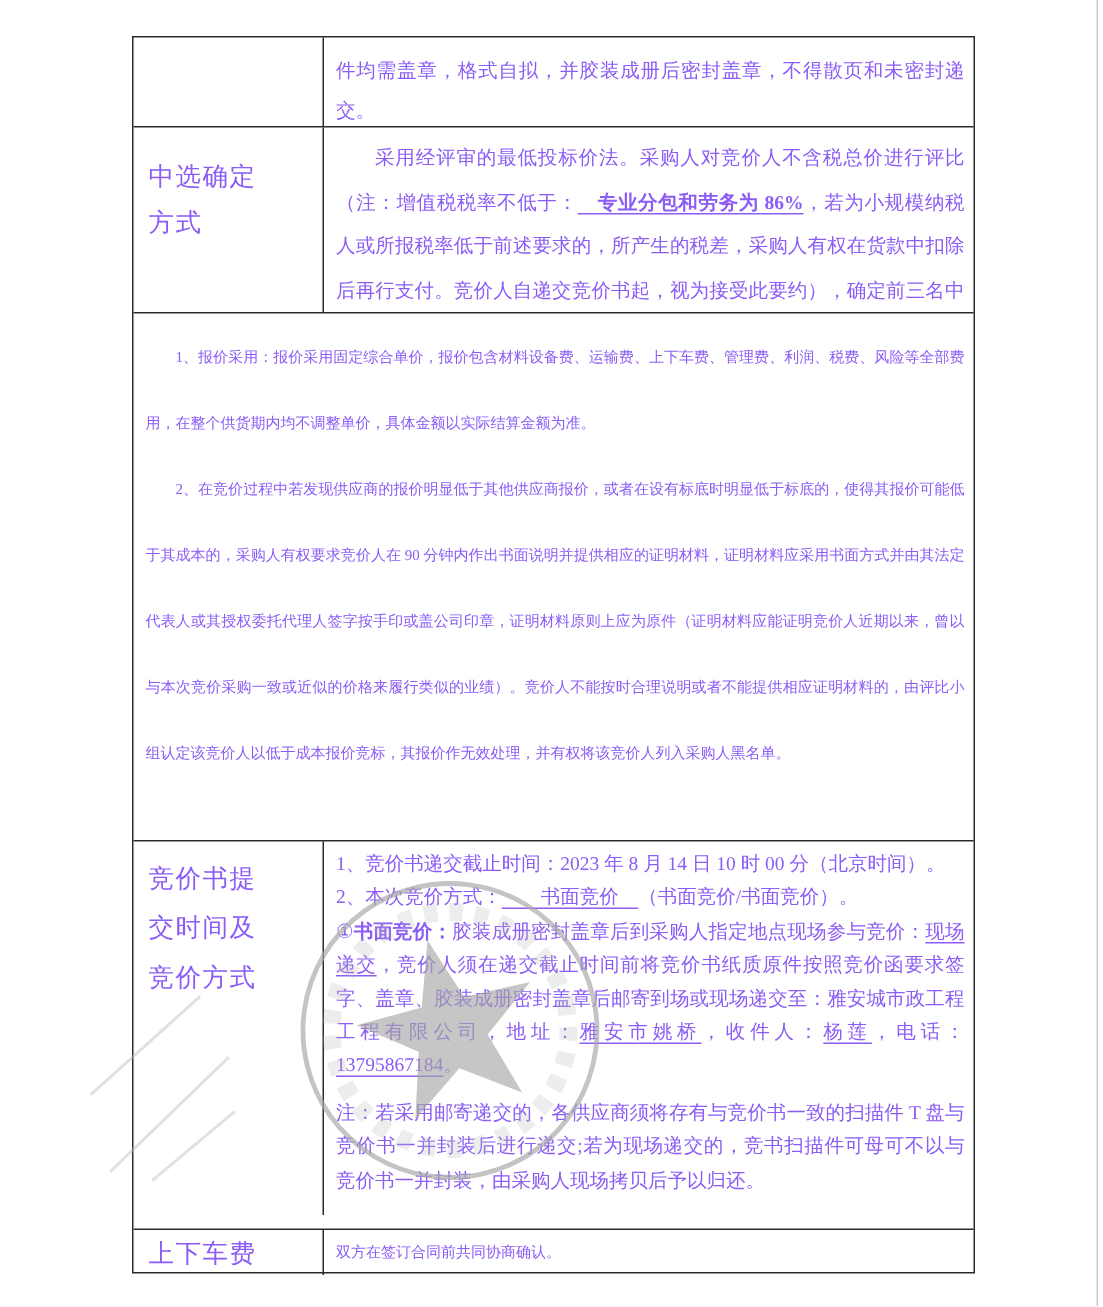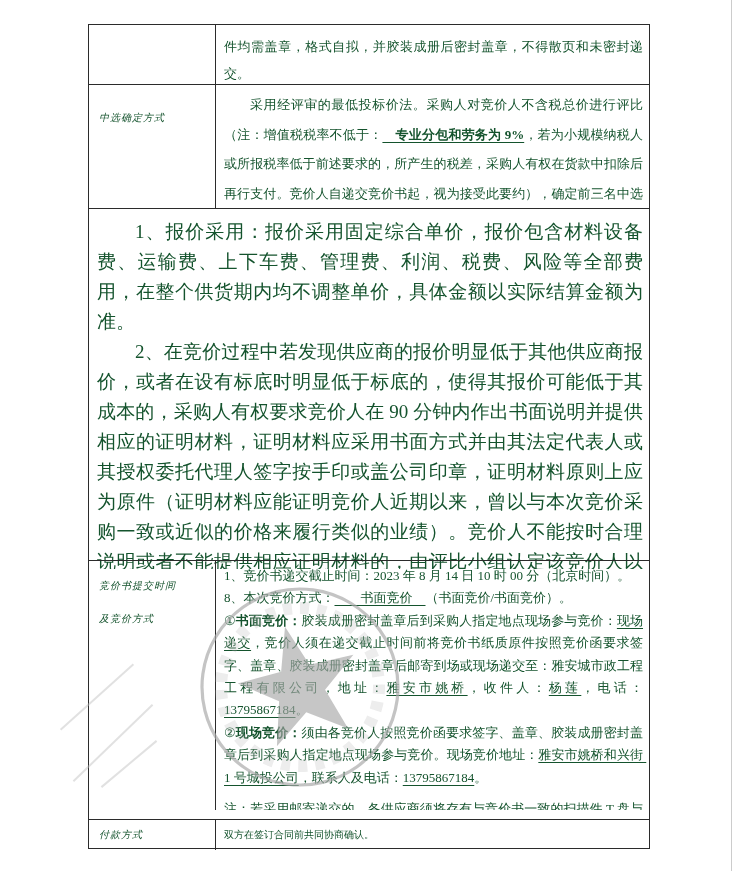--- a/index.html
+++ b/index.html
@@ -2,57 +2,57 @@
 <html><head>
 <meta charset="utf-8">
 <style>
   * { margin:0; padding:0; box-sizing:border-box; }
   html,body { background:#ffffff; }
   .page {
     position:relative;
     width:735px; height:871px;
     background:#ffffff;
     font-family:"Liberation Serif","DejaVu Serif",serif;
-    color:#14532d;
+    color:#8b5cf6;
     overflow:hidden;
   }
   .doc-table {
     position:absolute; left:88px; top:24px;
     width:562px; height:825px;
     border:1.6px solid #2b2b2b;
   }
   .row { position:absolute; left:0; width:100%; display:flex; }
   .row + .row, .row.bordered { border-top:1.5px solid #2b2b2b; }
   .row-1 { top:0;     height:59px;  }
   .row-2 { top:59px;  height:124px; border-top:1.5px solid #2b2b2b; }
   .row-3 { top:183px; height:361px; border-top:1.5px solid #2b2b2b; }
   .row-4 { top:535px; height:250px; border-top:1.5px solid #2b2b2b; }
   .row-5 { top:794px; height:31px;  border-top:1.5px solid #2b2b2b; }
   .hcell {
     width:127px; flex:0 0 127px;
     border-right:1.5px solid #2b2b2b;
     padding-left:10px;
-    font-size:10px; letter-spacing:1px;font-style:italic;
+    font-size:17px; letter-spacing:1px;
   }
   .hcell .htext { display:block; width:80px; }
   .row-2 .hcell { padding-top:17px; line-height:31px; }
   .row-3 .hcell { padding-top:14px; line-height:30px; }
   .row-4 .hcell { padding-top:8px;  line-height:33px; }
   .row-5 .hcell { display:flex; align-items:center; padding-top:0; }
   .ccell {
     flex:1 1 auto; overflow:hidden;
     padding:0 6px 0 8px;
     text-align:justify;
   }
   .ccell p { text-align:justify; }
   
   .row-1 .ccell { font-size:13px; line-height:27px; padding-top:8px; }
   .row-2 .ccell { font-size:13px; line-height:29.5px; padding-top:5px; }
   .row-2 .ccell p { text-indent:2em; }
-  .row-3 .ccell { font-size:19px; line-height:30px; padding-top:8px; }
+  .row-3 .ccell { font-size:10px; line-height:44px; padding-top:8px; }
   .row-3 .ccell p { text-indent:2em; }
   .row-4 .ccell { font-size:13px; line-height:22.4px; padding-top:4px; }
   .row-4 .ccell p.note { margin-top:9px; }
   .row-5 .ccell { font-size:10px; display:flex; align-items:center; }
   .seg-u { text-decoration:underline; text-underline-offset:3px; white-space:pre-wrap; }
   .seg-b { font-weight:bold; }
   
   .stamp { position:absolute; left:192px; top:579px; width:216px; height:216px;
            pointer-events:none; opacity:.85; }
   
@@ -77,47 +77,46 @@
       <div class="ccell">
         <p><span>件均需盖章，格式自拟，并胶装成册后密封盖章，不得散页和未密封递交。</span></p>
       </div>
     </div>
 
     <div class="row row-2">
       <div class="hcell">
         <span class="htext">中选确定方式</span>
       </div>
       <div class="ccell">
-        <p><span>采用经评审的最低投标价法。采购人对竞价人不含税总价进行评比（注：增值税税率不低于：</span><span class="seg-u seg-b">　专业分包和劳务为 9%</span><span>，若为小规模纳税人或所报税率低于前述要求的，所产生的税差，采购人有权在货款中扣除后再行支付。竞价人自递交竞价书起，视为接受此要约），确定前三名中选候选人（不排序）并进行公示。在公示结束后结合对中选候选人报价、合同履约能力和履约风险等方面的复核考察情况，自主确定最终中选人，达到优质采购的目的。</span></p>
+        <p><span>采用经评审的最低投标价法。采购人对竞价人不含税总价进行评比（注：增值税税率不低于：</span><span class="seg-u seg-b">　专业分包和劳务为 86%</span><span>，若为小规模纳税人或所报税率低于前述要求的，所产生的税差，采购人有权在货款中扣除后再行支付。竞价人自递交竞价书起，视为接受此要约），确定前三名中选候选人（不排序）并进行公示。在公示结束后结合对中选候选人报价、合同履约能力和履约风险等方面的复核考察情况，自主确定最终中选人，达到优质采购的目的。</span></p>
       </div>
     </div>
 
     <div class="row row-3">
       <div class="ccell">
         <p><span>1、报价采用：报价采用固定综合单价，报价包含材料设备费、运输费、上下车费、管理费、利润、税费、风险等全部费用，在整个供货期内均不调整单价，具体金额以实际结算金额为准。</span></p>
         <p><span>2、在竞价过程中若发现供应商的报价明显低于其他供应商报价，或者在设有标底时明显低于标底的，使得其报价可能低于其成本的，采购人有权要求竞价人在 90 分钟内作出书面说明并提供相应的证明材料，证明材料应采用书面方式并由其法定代表人或其授权委托代理人签字按手印或盖公司印章，证明材料原则上应为原件（证明材料应能证明竞价人近期以来，曾以与本次竞价采购一致或近似的价格来履行类似的业绩）。竞价人不能按时合理说明或者不能提供相应证明材料的，由评比小组认定该竞价人以低于成本报价竞标，其报价作无效处理，并有权将该竞价人列入采购人黑名单。</span></p>
       </div>
     </div>
 
     <div class="row row-4">
       <div class="hcell">
         <span class="htext">竞价书提交时间及竞价方式</span>
       </div>
       <div class="ccell">
         <p><span>1、竞价书递交截止时间：2023 年 8 月 14 日 10 时 00 分（北京时间）。</span></p>
-        <p><span>8、本次竞价方式：</span><span class="seg-u">　　书面竞价　</span><span>（书面竞价/书面竞价）。</span></p>
+        <p><span>2、本次竞价方式：</span><span class="seg-u">　　书面竞价　</span><span>（书面竞价/书面竞价）。</span></p>
         <p><span>①</span><span class="seg-b">书面竞价：</span><span>胶装成册密封盖章后到采购人指定地点现场参与竞价：</span><span class="seg-u">现场递交</span><span>，竞价人须在递交截止时间前将竞价书纸质原件按照竞价函要求签字、盖章、胶装成册密封盖章后邮寄到场或现场递交至：雅安城市政工程工程有限公司，地址：</span><span class="seg-u">雅安市姚桥</span><span>，收件人：</span><span class="seg-u">杨莲</span><span>，电话：</span><span class="seg-u">13795867184</span><span>。</span></p>
-        <p><span>②</span><span class="seg-b">现场竞价：</span><span>须由各竞价人按照竞价函要求签字、盖章、胶装成册密封盖章后到采购人指定地点现场参与竞价。现场竞价地址：</span><span class="seg-u">雅安市姚桥和兴街 1 号城投公司</span><span>，联系人及电话：</span><span class="seg-u">13795867184</span><span>。</span></p>
         <p class="note"><span>注：若采用邮寄递交的，各供应商须将存有与竞价书一致的扫描件 T 盘与竞价书一并封装后进行递交;若为现场递交的，竞书扫描件可母可不以与竞价书一并封装，由采购人现场拷贝后予以归还。</span></p>
       </div>
     </div>
 
     <div class="row row-5">
       <div class="hcell">
-        <span class="htext">付款方式</span>
+        <span class="htext">上下车费</span>
       </div>
       <div class="ccell">
         <p><span>双方在签订合同前共同协商确认。</span></p>
       </div>
     </div>
 
   </div>
 
   <svg class="stamp" viewBox="0 0 216 216" xmlns="http://www.w3.org/2000/svg">
     <g transform="rotate(-14 108 108)">

